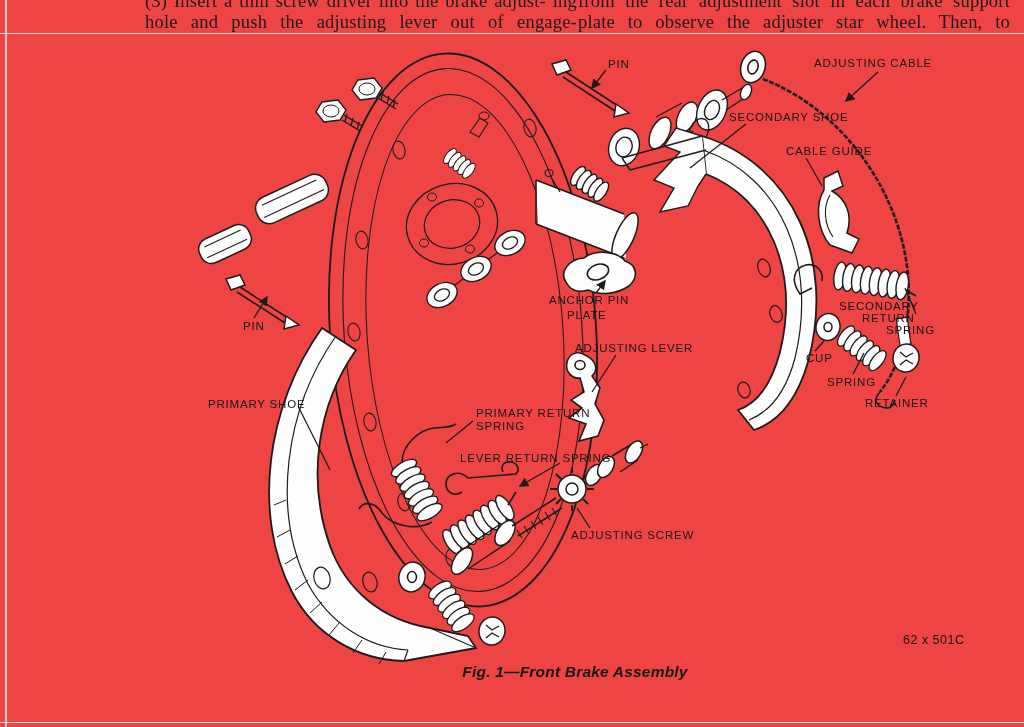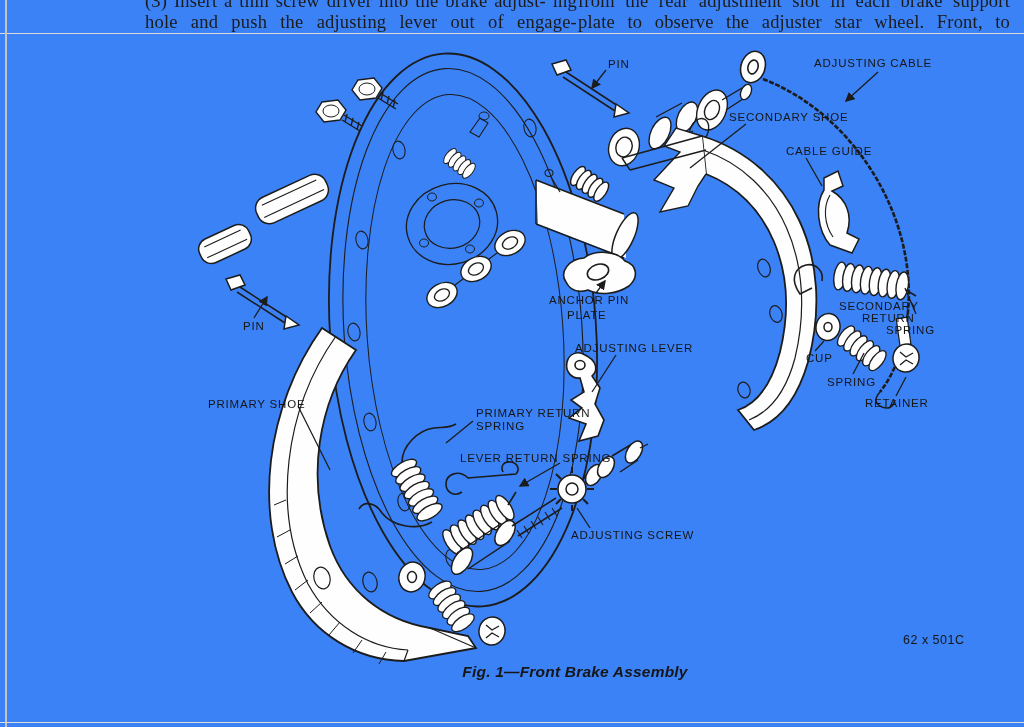--- a/index.html
+++ b/index.html
@@ -1,17 +1,17 @@
 <!DOCTYPE html>
 <html><head>
 <meta charset="utf-8">
 <style>
   html,body{margin:0;padding:0;background:#e9e9e9;}
   .page{
-    position:relative;width:1024px;height:727px;background:#3b82f6;
+    position:relative;width:1024px;height:727px;background:#ef4444;
     overflow:hidden;font-family:"Liberation Serif",serif;color:#1b1b1b;
   }
   .scan-edge-left{position:absolute;left:5px;top:0;width:2px;height:727px;background:#c4c4c4;}
   .scan-edge-bottom{position:absolute;left:0;top:722px;width:1024px;height:1px;background:#dcdcdc;}
   .scan-rule{position:absolute;left:0;top:33px;width:1024px;height:1px;background:#dadada;}
   .col{
     position:absolute;top:-9px;font-size:18.5px;line-height:21px;
     text-align:justify;text-align-last:justify;letter-spacing:0.2px;
   }
   .col.left{left:145px;width:432px;}
@@ -35,21 +35,21 @@
   <div class="scan-rule"></div>
   <div class="scan-edge-left"></div>
   <div class="scan-edge-bottom"></div>
 
   <div class="col left">
     <span>(3) Insert a thin screw driver into the brake adjust-</span>
     <span>ing hole and push the adjusting lever out of engage-</span>
   </div>
   <div class="col right">
     <span>from the rear adjustment slot in each brake support</span>
-    <span>plate to observe the adjuster star wheel. Front, to</span>
+    <span>plate to observe the adjuster star wheel. Then, to</span>
   </div>
 
   <svg class="fig" width="1024" height="727" viewBox="0 0 1024 727">
     <defs>
       <marker id="arr" viewBox="0 0 10 10" refX="8.5" refY="5" markerWidth="7.5" markerHeight="7.5" orient="auto">
         <path d="M0,0 L10,5 L0,10 z" fill="#1c1c1c"></path>
       </marker>
     </defs>
 
     <g class="ink" stroke-width="1.8">

